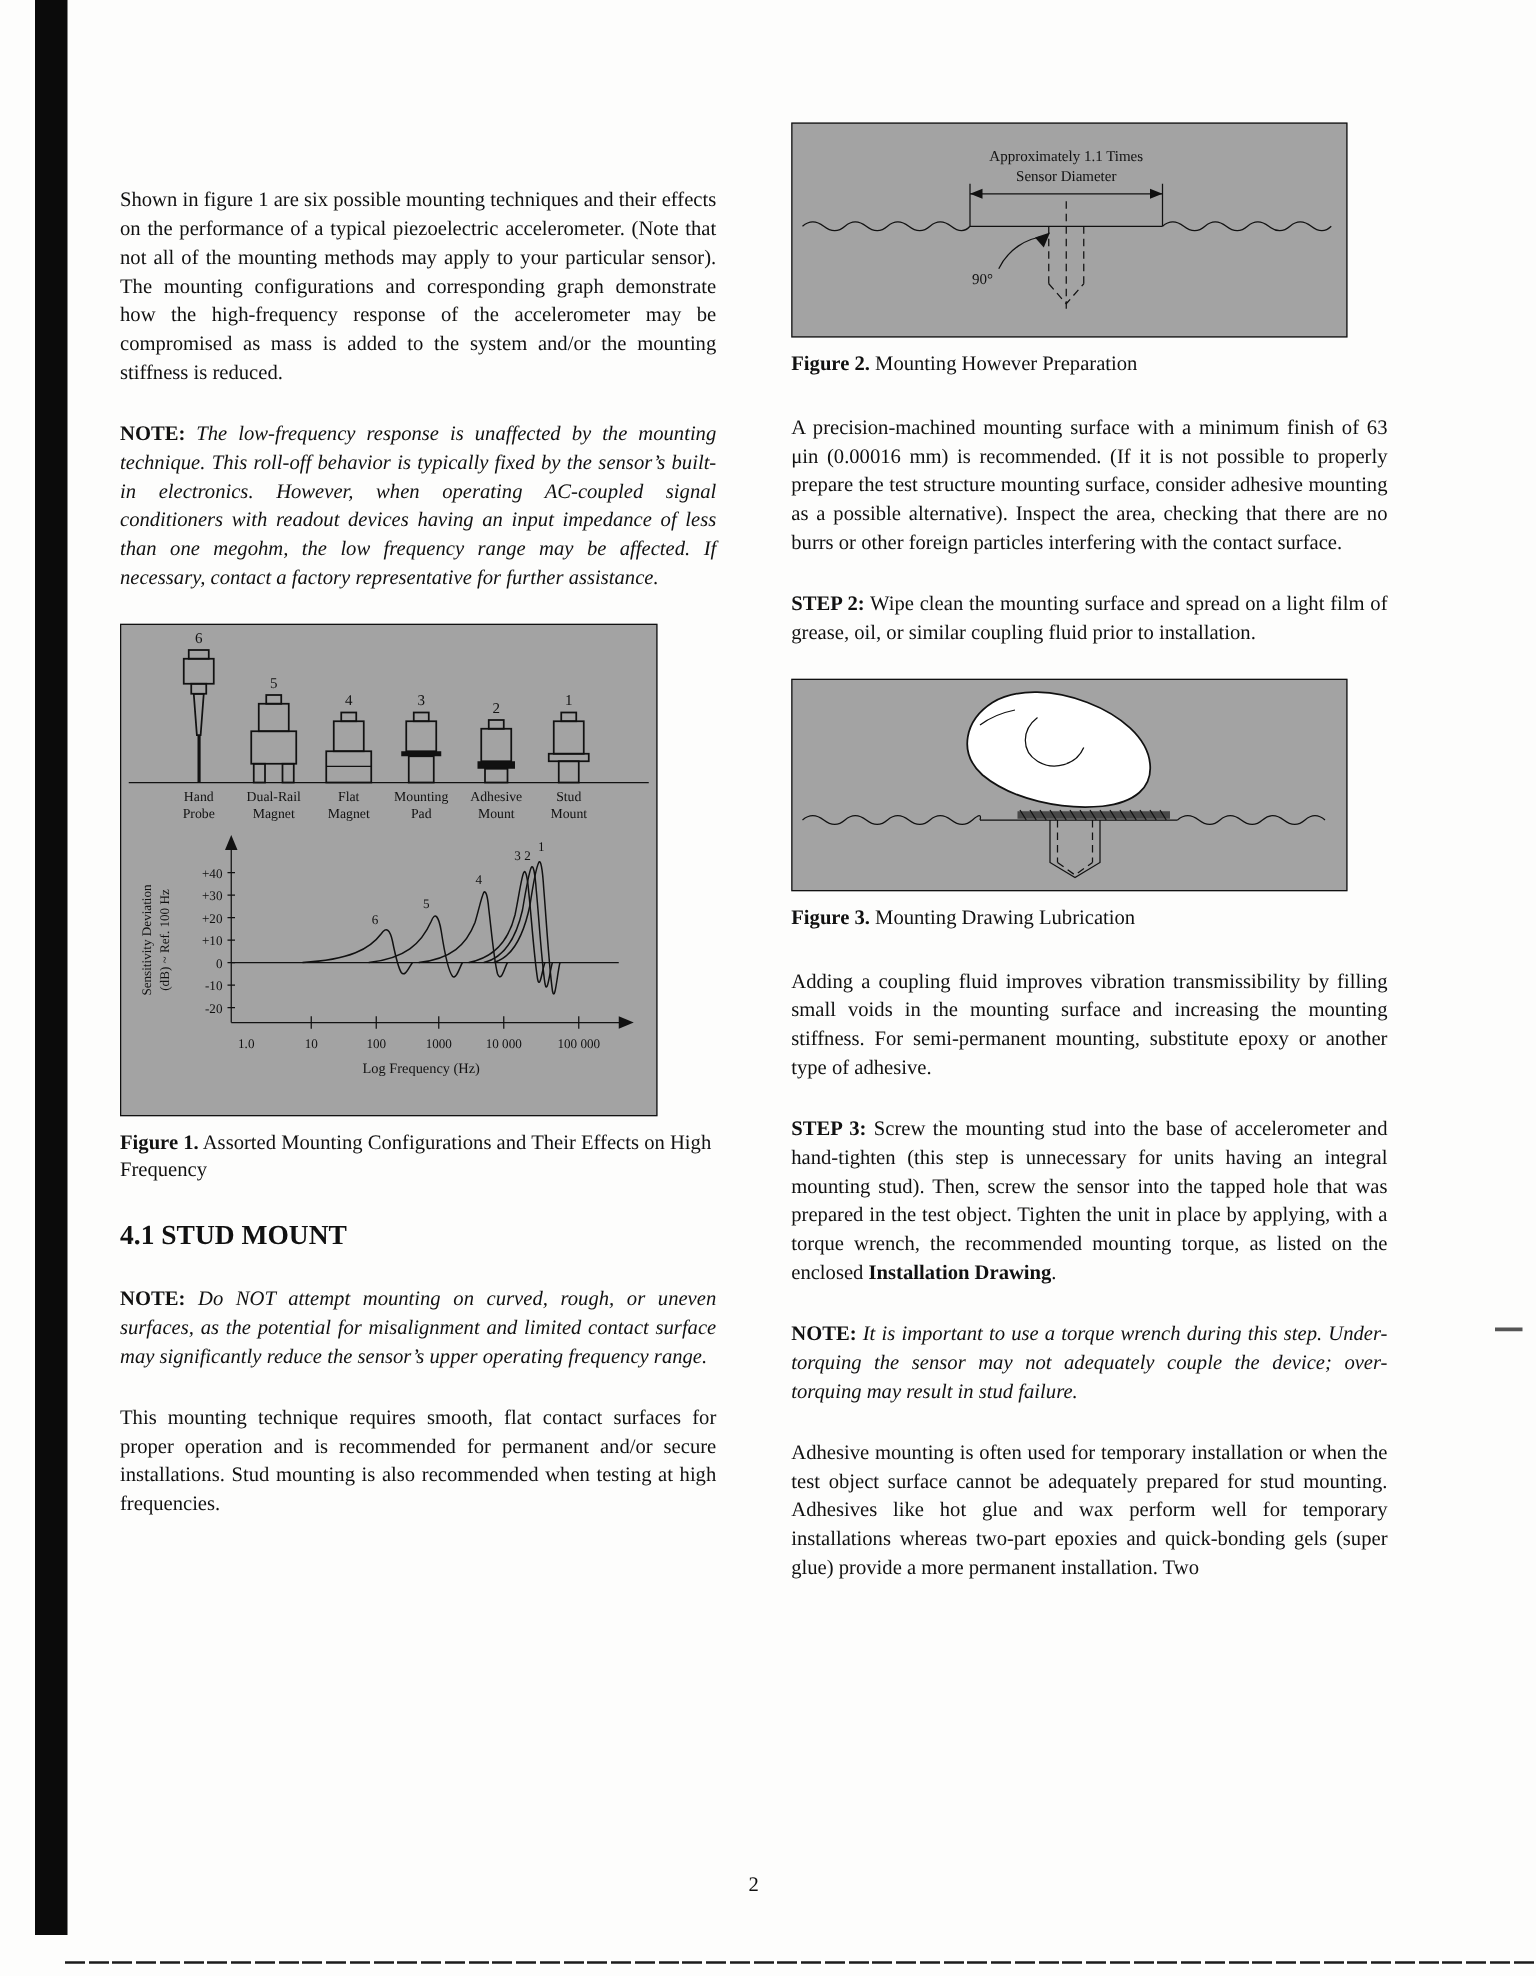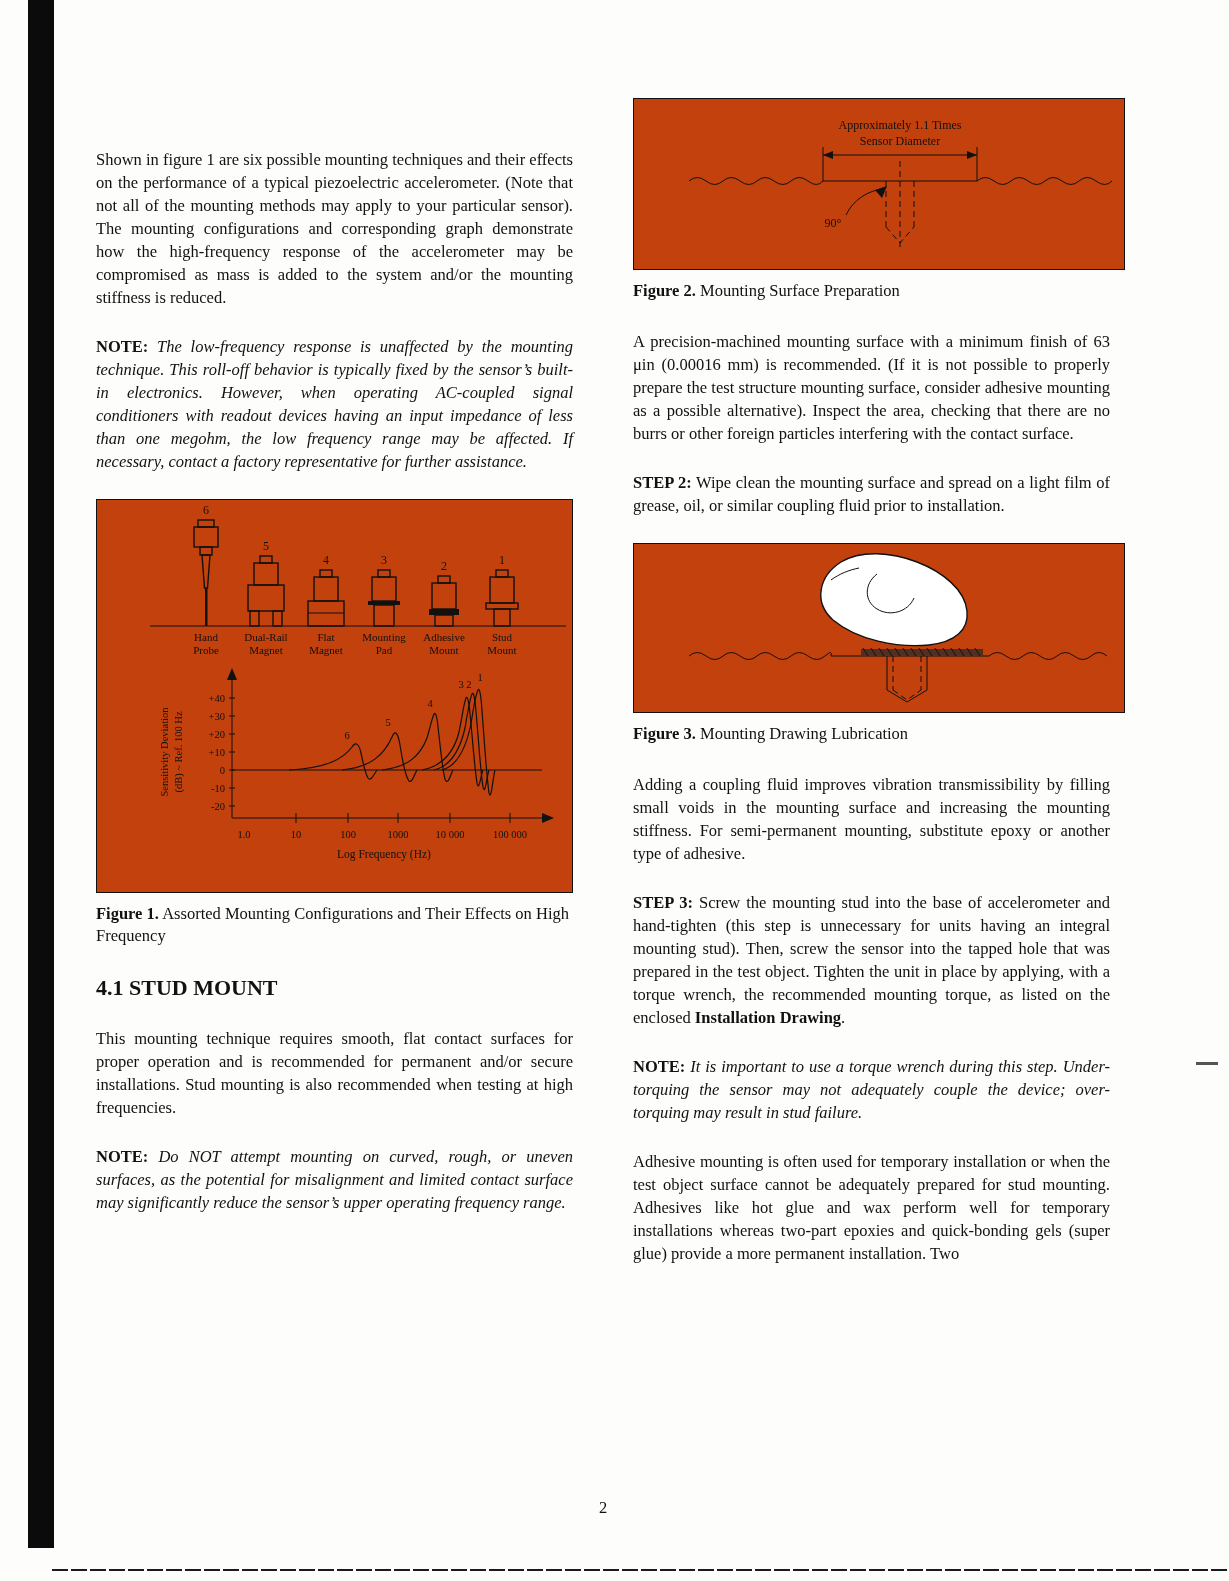--- a/index.html
+++ b/index.html
@@ -9,21 +9,21 @@
   .scan-bar{position:absolute;left:28px;top:0;width:26px;height:1548px;background:#0b0b0b;}
   .scan-bottom{position:absolute;left:52px;top:1569px;width:1177px;height:2px;
        background:repeating-linear-gradient(90deg,#1b1b1b 0 16px,transparent 16px 19px);}
   .scan-dash{position:absolute;left:1196px;top:1062px;width:22px;height:3px;background:#555;}
   .content{position:absolute;left:96px;top:96px;width:1014px;display:flex;gap:60px;align-items:center;}
   .col{width:477px;}
   p{margin:0 0 26px 0;font-size:16.5px;line-height:23px;text-align:justify;}
   .note-text{font-style:italic;}
   b.lbl{font-weight:bold;font-style:normal;}
   h2{font-size:22px;font-weight:bold;margin:4px 0 26px 0;}
-  .figbox{border:1.5px solid #111;background:#c2410c;margin:2px 0 10px 0;padding-left:47px;}
+  .figbox{border:1.5px solid #111;background:#a3a3a3;margin:2px 0 10px 0;}
   .caption{font-size:16.5px;line-height:22px;margin:0 0 28px 0;text-align:left;}
   .caption b{font-weight:bold;}
   svg{display:block;}
   svg text{font-family:"Liberation Serif", serif;fill:#111;}
   .fnum{font-size:12px;text-anchor:middle;}
   .flabel{font-size:11px;text-anchor:middle;}
   .ytick{font-size:10.5px;text-anchor:end;}
   .xtick{font-size:10.5px;text-anchor:middle;}
   .axlabel{font-size:11.5px;text-anchor:middle;}
   .ylab{font-size:10.5px;text-anchor:middle;}
@@ -178,23 +178,23 @@
           <text class="cl" x="321" y="188">3 2</text>
           <text class="cl" x="336" y="181">1</text>
         </g>
       </svg>
     </div>
 
     <p class="caption"><b>Figure 1.</b><span> Assorted Mounting Configurations and Their Effects on High Frequency</span></p>
 
     <h2>4.1 STUD MOUNT</h2>
 
+    <p><b class="lbl">NOTE:</b> <span class="note-text">Do NOT attempt mounting on curved, rough, or uneven surfaces, as the potential for misalignment and limited contact surface may significantly reduce the sensor’s upper operating frequency range.</span></p>
+
     <p>This mounting technique requires smooth, flat contact surfaces for proper operation and is recommended for permanent and/or secure installations.  Stud mounting is also recommended when testing at high frequencies.</p>
-
-    <p><b class="lbl">NOTE:</b> <span class="note-text">Do NOT attempt mounting on curved, rough, or uneven surfaces, as the potential for misalignment and limited contact surface may significantly reduce the sensor’s upper operating frequency range.</span></p>
 
 
   </div>
 
   <div class="col">
 
     <div class="figbox" style="width:443px;">
       <svg width="443" height="170" viewBox="0 0 443 170">
         <text class="ann" x="219" y="30">Approximately 1.1 Times</text>
         <text class="ann" x="219" y="46">Sensor Diameter</text>
@@ -213,21 +213,21 @@
         <line class="dash" x1="205" y1="82" x2="205" y2="128"></line>
         <line class="dash" x1="233" y1="82" x2="233" y2="128"></line>
         <path class="dash" d="M 205,128 L 219,144 L 233,128"></path>
 
         <text class="ann" x="152" y="128">90°</text>
         <path class="thin" d="M 165,116 A 46 46 0 0 1 203,90"></path>
         <polygon class="fillb" points="206,87 194,91 201,99"></polygon>
       </svg>
     </div>
 
-    <p class="caption"><b>Figure 2.</b><span> Mounting Surface Preparation</span></p>
+    <p class="caption"><b>Figure 2.</b><span> Mounting However Preparation</span></p>
 
     <p>A precision-machined mounting surface with a minimum finish of 63 μin (0.00016 mm) is recommended.  (If it is not possible to properly prepare the test structure mounting surface, consider adhesive mounting as a possible alternative).  Inspect the area, checking that there are no burrs or other foreign particles interfering with the contact surface.</p>
 
     <p><b class="lbl">STEP 2:</b><span>  Wipe clean the mounting surface and spread on a light film of grease, oil, or similar coupling fluid prior to installation.</span></p>
 
     <div class="figbox" style="width:443px;">
       <svg width="443" height="168" viewBox="0 0 443 168">
         <path class="thin" d="M 8,112 q 8,-7 17,0 t 17,0 t 17,0 t 17,0 t 17,0 t 17,0 t 17,0 t 17,0 t 6,0"></path>
         <line class="thin" x1="150" y1="112" x2="308" y2="112"></line>
         <path class="thin" d="M 308,112 q 8,-7 17,0 t 17,0 t 17,0 t 17,0 t 17,0 t 17,0 t 16,0"></path>

